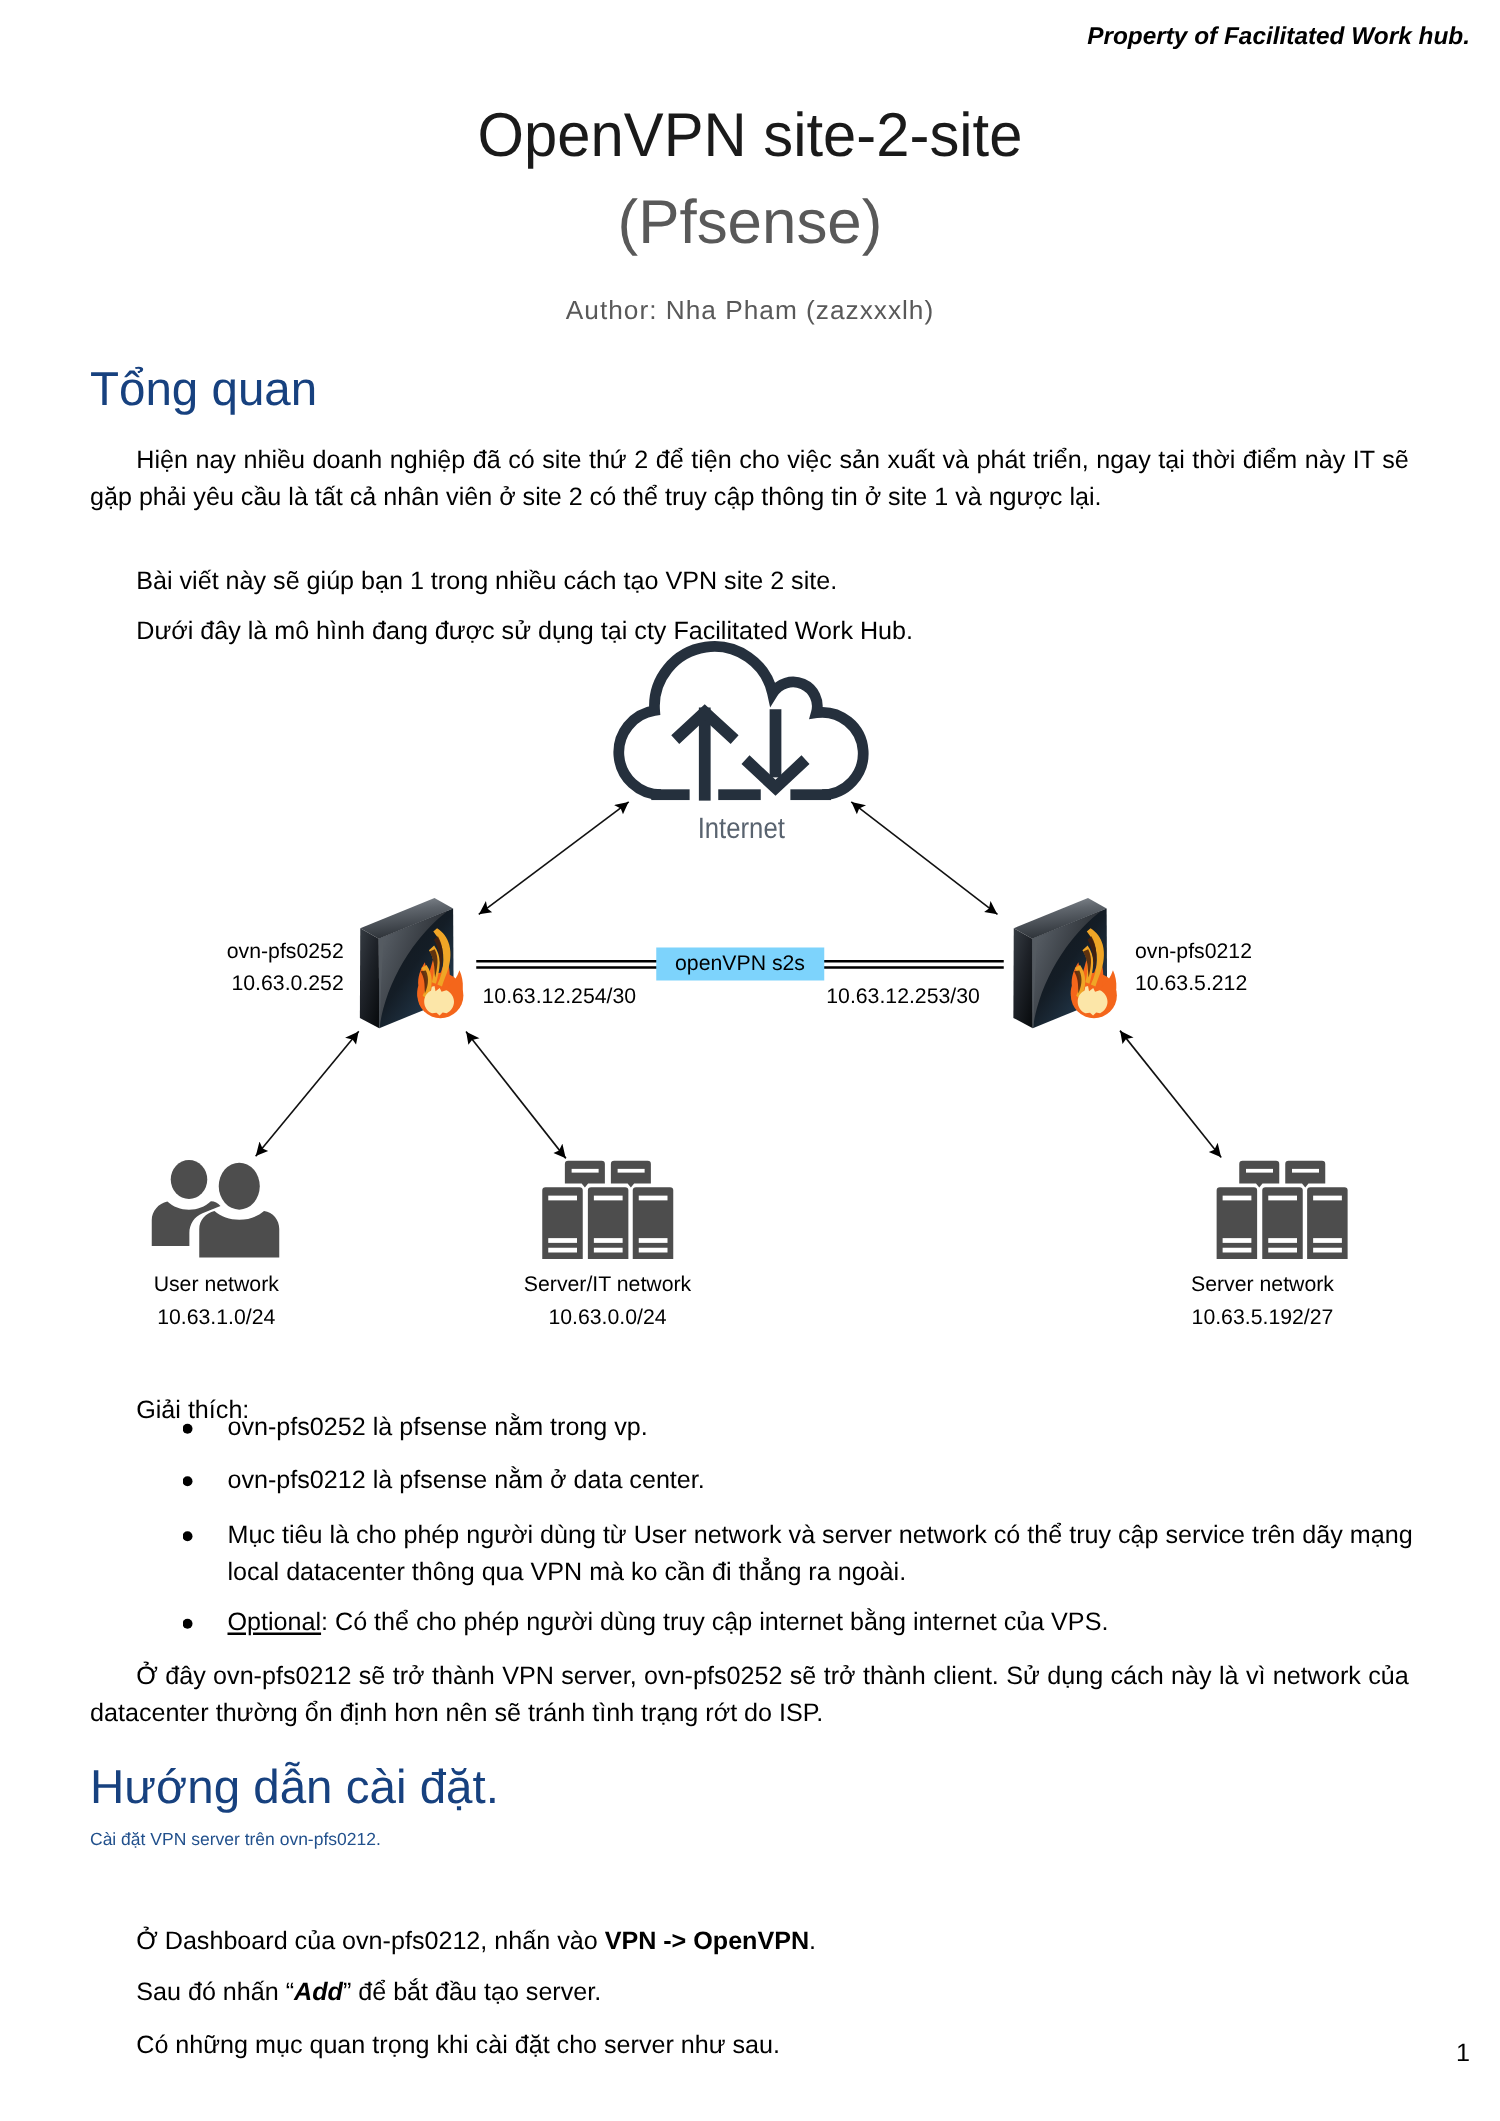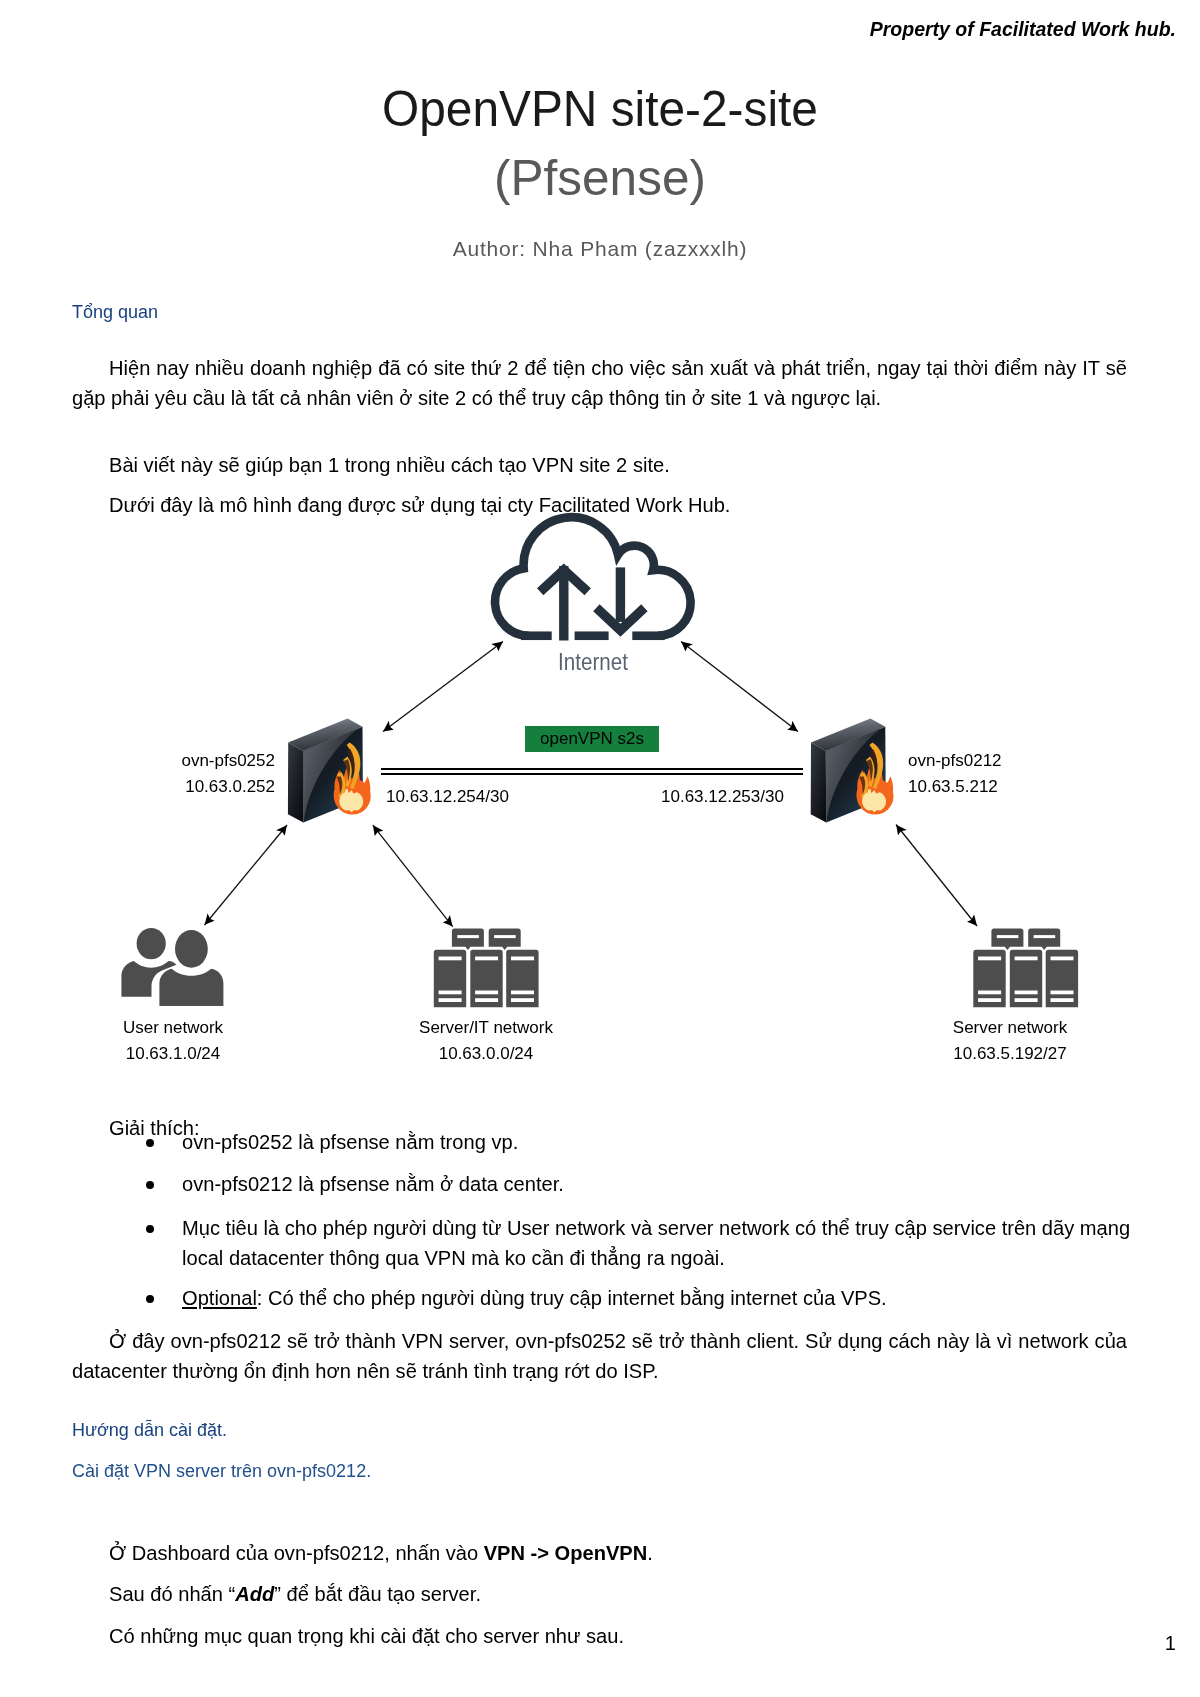--- a/index.html
+++ b/index.html
@@ -16,23 +16,23 @@
        font-size:19.5px;line-height:22px;color:#000;white-space:nowrap;}
   .ttl{position:absolute;left:0;width:1200px;text-align:center;white-space:nowrap;
        font-weight:normal;}
   .ttl1{top:83px;font-size:49.5px;line-height:52px;color:#1a1a1a;
         transform:scaleX(0.966) translateZ(0);}
   .ttl2{transform:translateZ(0);top:152px;font-size:49.5px;line-height:52px;color:#595959;}
   .author{transform:translateZ(0);position:absolute;left:0;width:1200px;text-align:center;
           font-size:21px;line-height:26px;color:#595959;letter-spacing:0.8px;top:236px;}
 
   
-  .h1{transform:translateZ(0);position:absolute;left:72px;font-size:18px;line-height:34px;
+  .h1{transform:translateZ(0);position:absolute;left:72px;font-size:38px;line-height:34px;
       color:#17417f;font-weight:normal;white-space:nowrap;}
-  .h2{transform:translateZ(0);position:absolute;left:72px;font-size:18px;line-height:26px;
+  .h2{transform:translateZ(0);position:absolute;left:72px;font-size:14px;line-height:26px;
       color:#21508c;font-weight:normal;white-space:nowrap;}
 
   
   .p{transform:translateZ(0);position:absolute;left:72px;width:1055px;font-size:20.1px;line-height:29.8px;
      color:#000;text-align:justify;text-indent:37px;}
   .p.nojust{text-align:left;margin-top:27px;}
 
   
   .bl{transform:translateZ(0);position:absolute;left:146px;width:994px;font-size:20.1px;line-height:29.8px;color:#000;}
   .bl .dot{position:absolute;left:0px;top:10.5px;width:8px;height:8px;border-radius:50%;background:#000;font-size:0;}
@@ -206,21 +206,21 @@
   <div class="dcloud" style="left:493px;top:649px;width:200px">Internet</div>
 
   <div class="dlabel r" style="left:60px;top:748px;width:215px">ovn-pfs0252</div>
   <div class="dlabel r" style="left:60px;top:774px;width:215px">10.63.0.252</div>
 
   <div class="dlabel" style="left:908px;top:748px">ovn-pfs0212</div>
   <div class="dlabel" style="left:908px;top:774px">10.63.5.212</div>
 
   <div class="tunnel-line" style="left:381px;top:768px;width:422px"></div>
   <div class="tunnel-line" style="left:381px;top:773px;width:422px"></div>
-  <div class="dlabel c" style="left:525px;top:726px;width:134px;background:#15803d;">openVPN s2s</div>
+  <div class="dlabel c" style="left:525px;top:758px;width:134px;background:#7dd3fc;">openVPN s2s</div>
   <div class="dlabel" style="left:386px;top:784px">10.63.12.254/30</div>
   <div class="dlabel" style="left:661px;top:784px">10.63.12.253/30</div>
 
   <div class="dlabel c" style="left:68px;top:1015px;width:210px">User network</div>
   <div class="dlabel c" style="left:68px;top:1041px;width:210px">10.63.1.0/24</div>
 
   <div class="dlabel c" style="left:381px;top:1015px;width:210px">Server/IT network</div>
   <div class="dlabel c" style="left:381px;top:1041px;width:210px">10.63.0.0/24</div>
 
   <div class="dlabel c" style="left:905px;top:1015px;width:210px">Server network</div>

